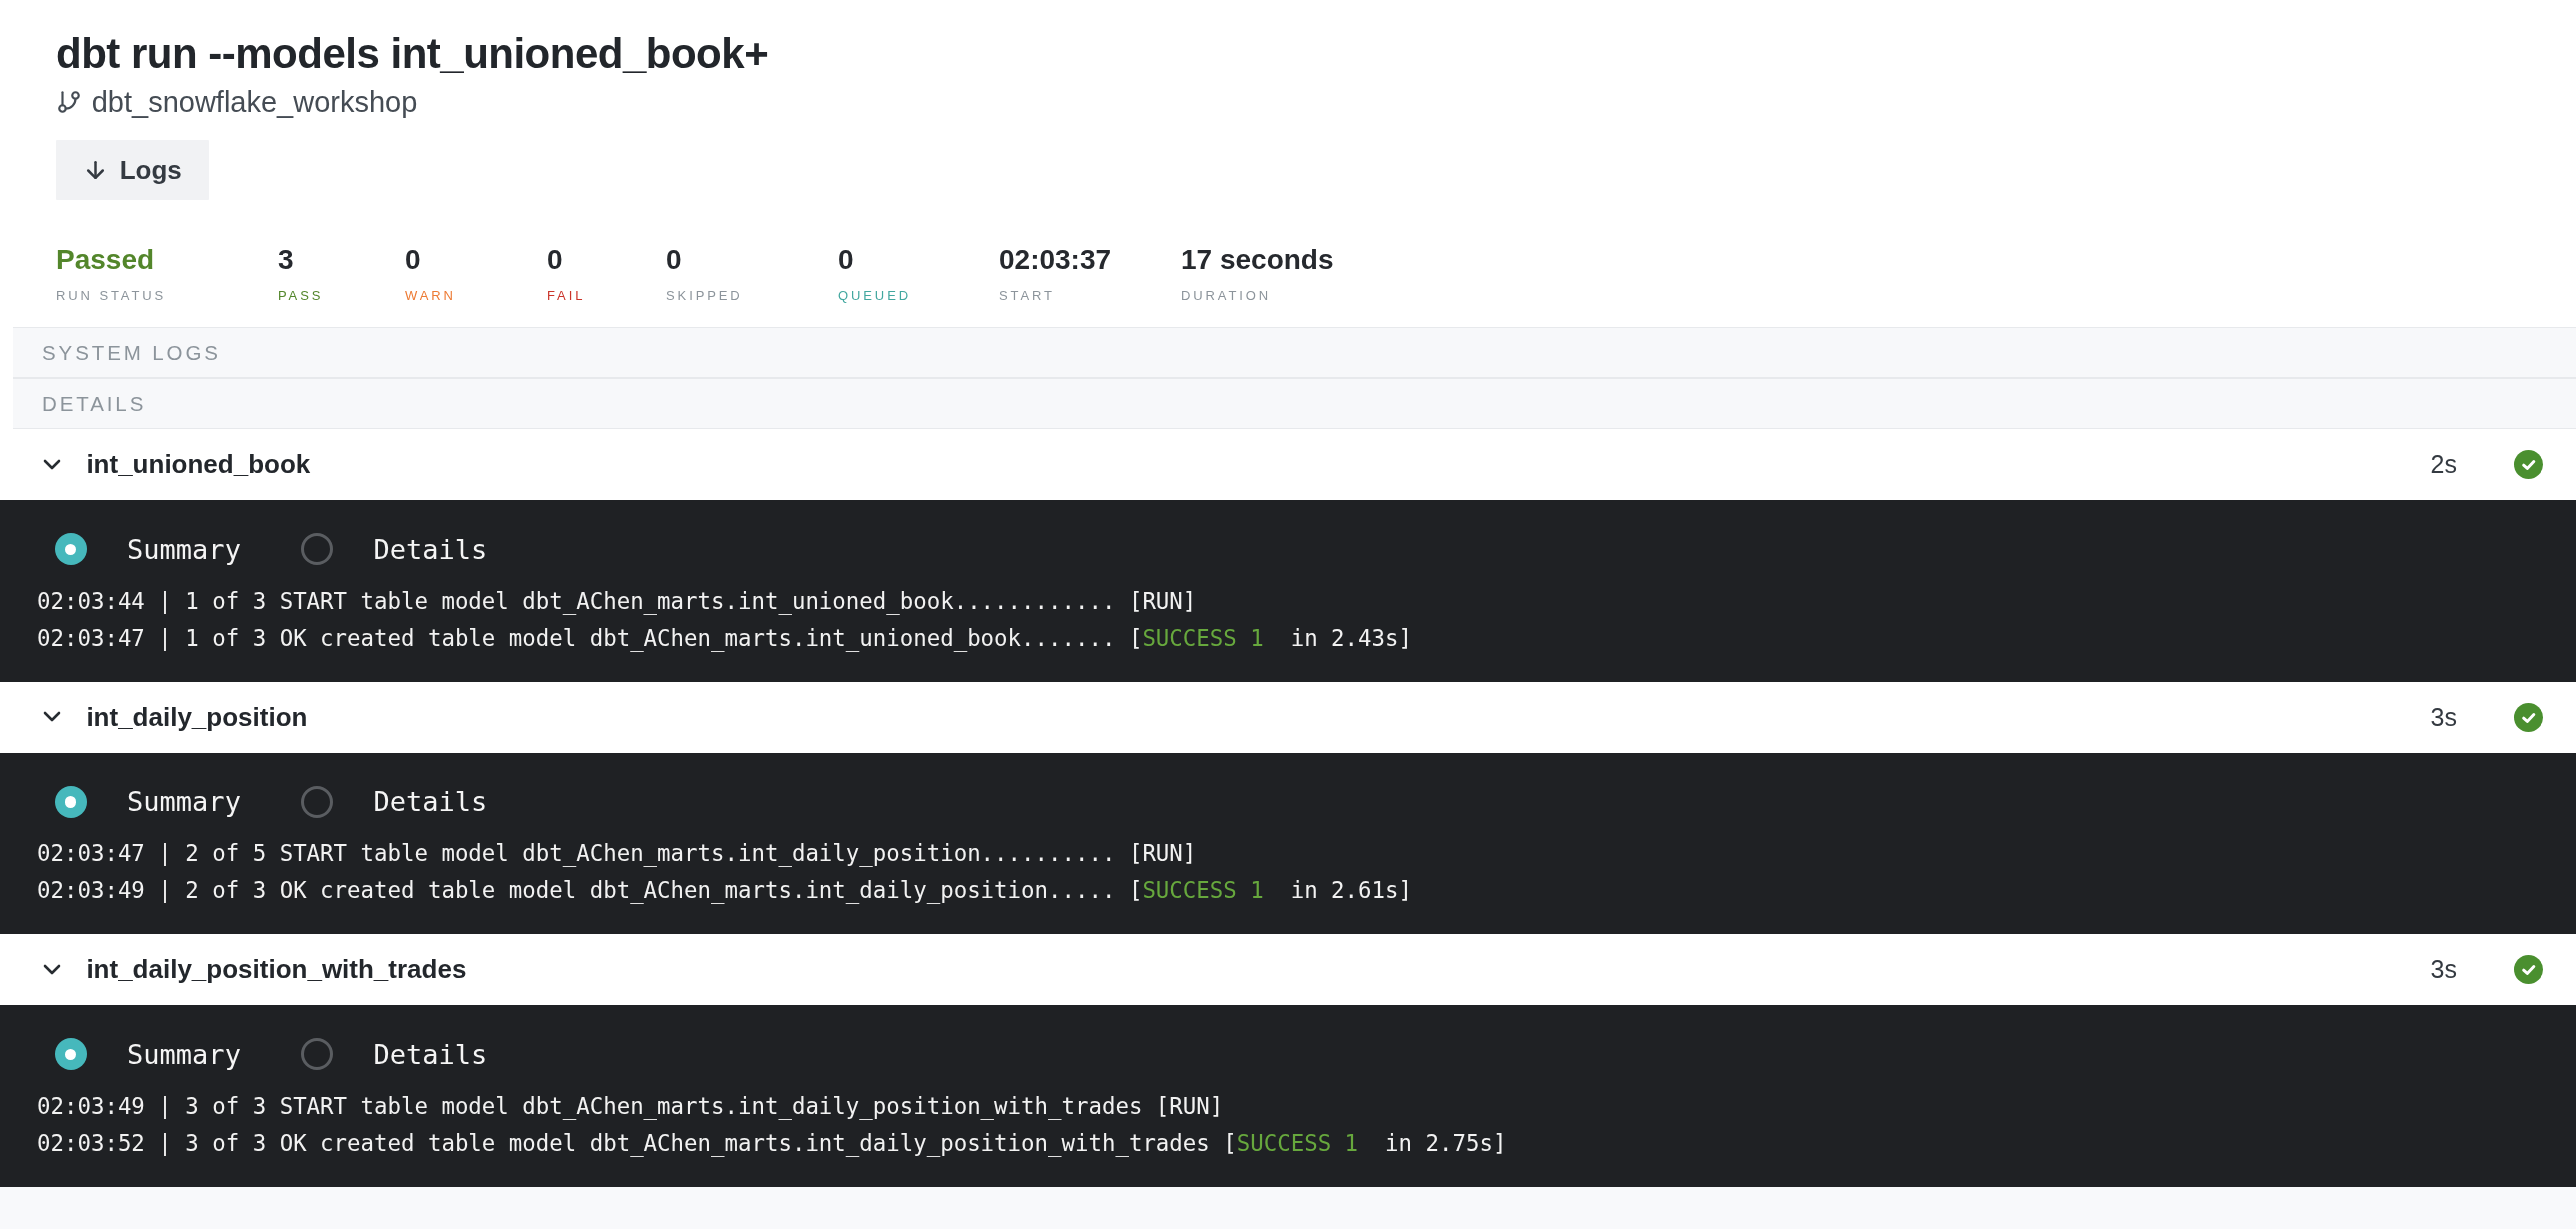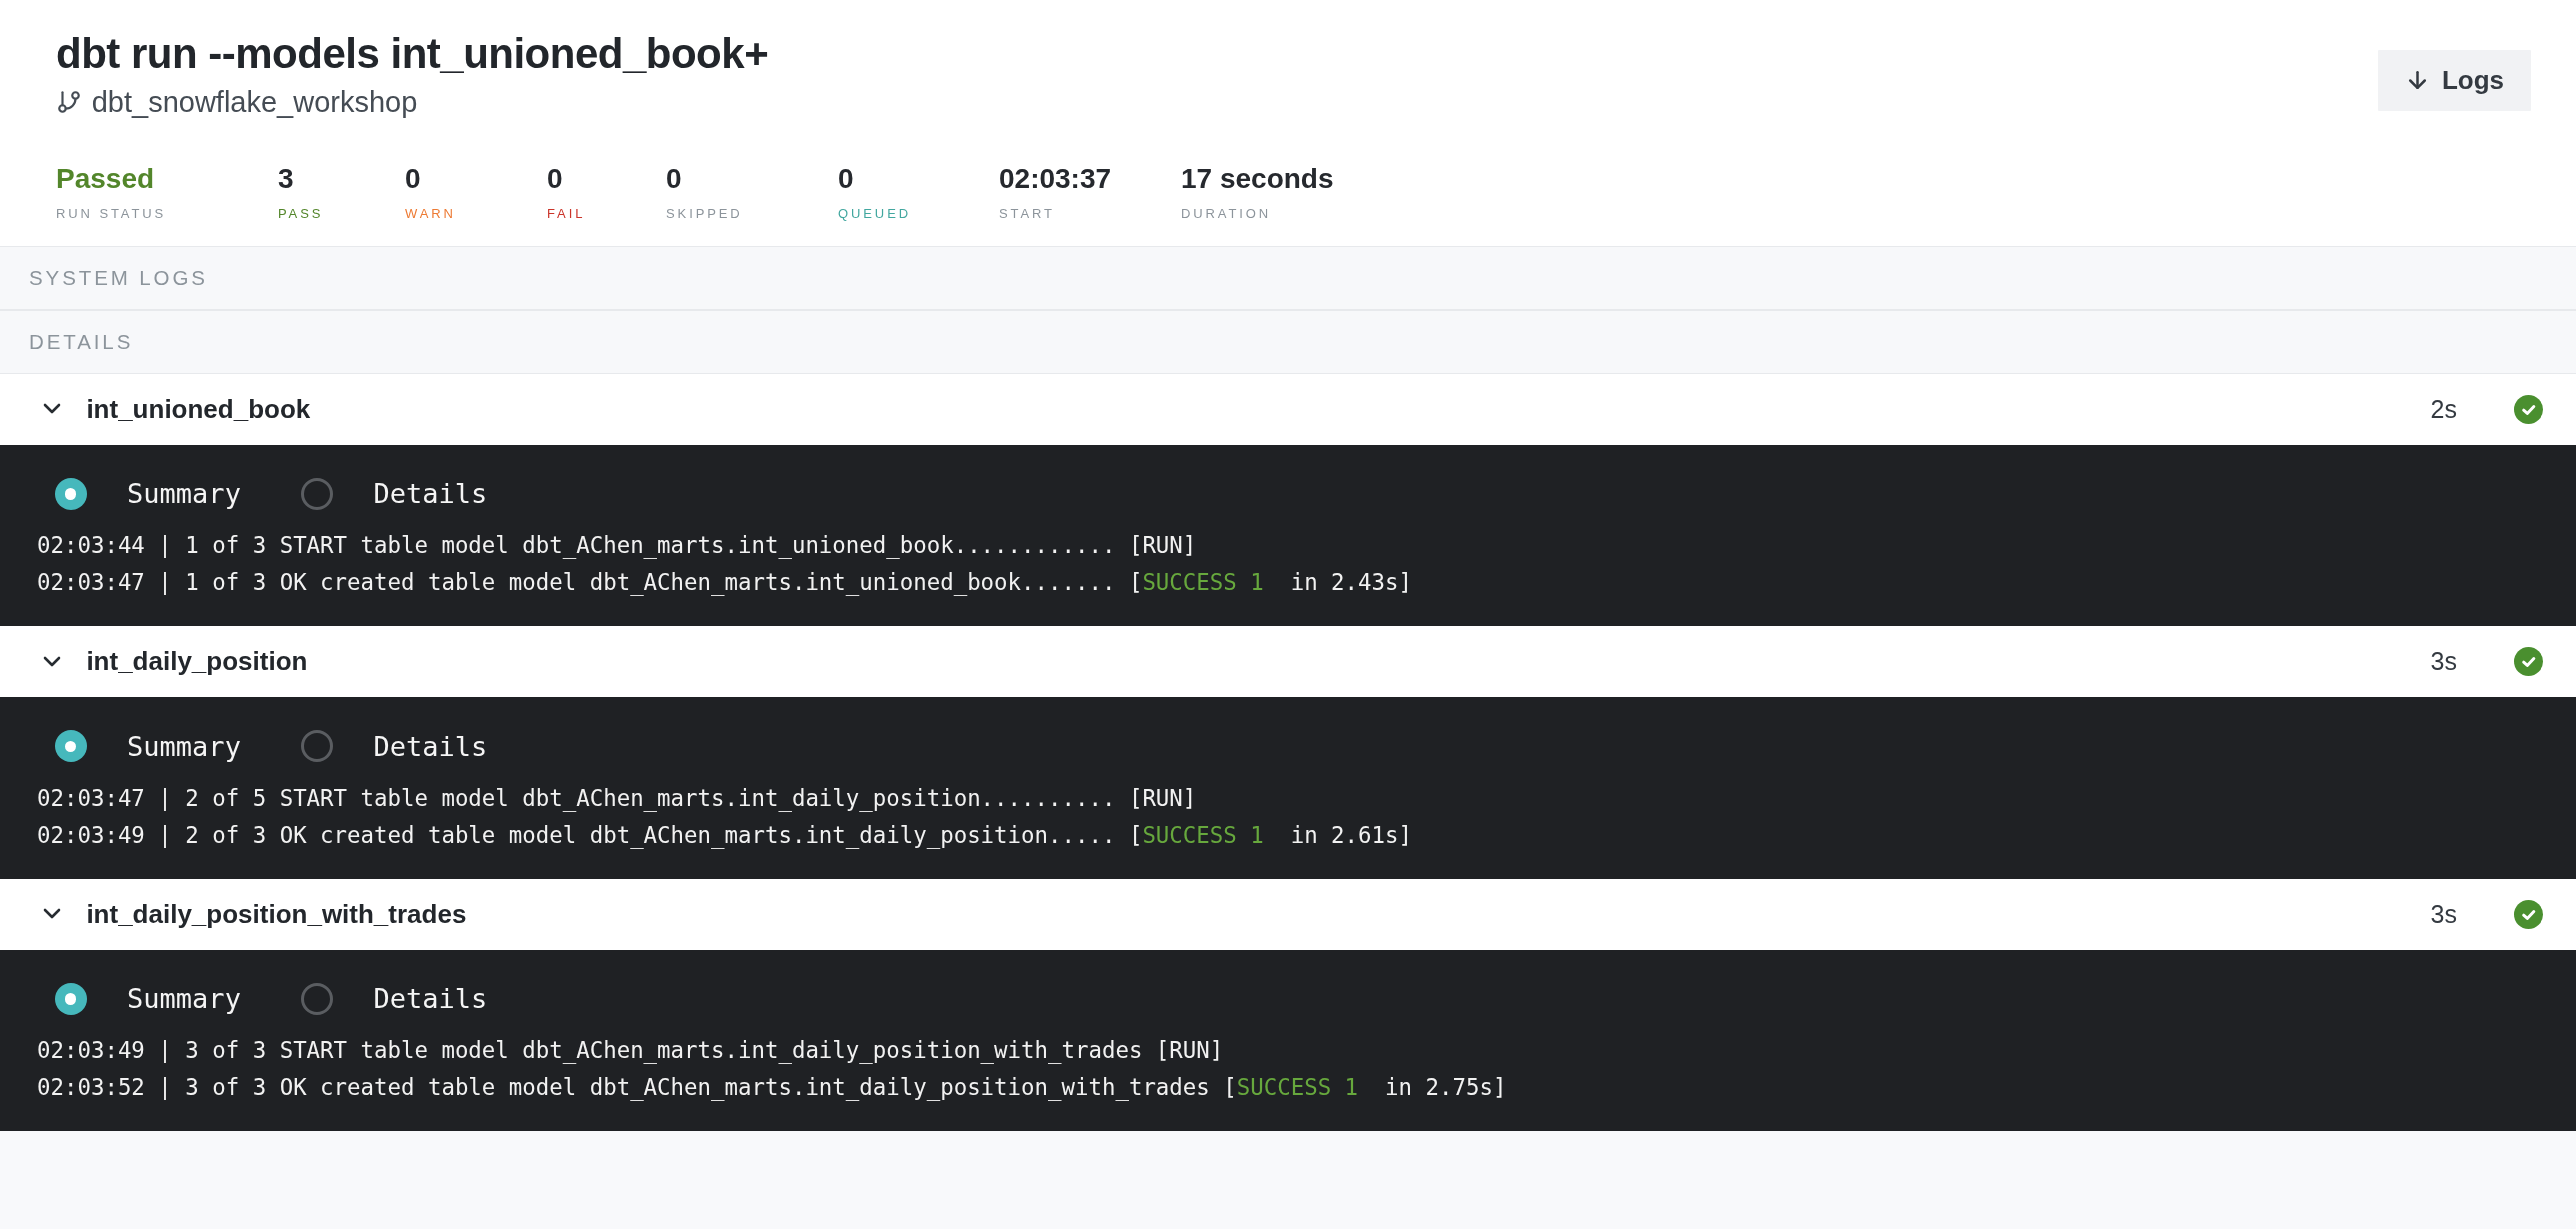--- a/index.html
+++ b/index.html
@@ -9,20 +9,21 @@
     overflow: hidden;
     background: #ffffff;
     font-family: "Liberation Sans", sans-serif;
   }
   .page { width: 2576px; height: 1230px; display: flex; flex-direction: column; }
 
   
   .run-header {
     display: flex; justify-content: space-between; align-items: flex-start;
     padding: 29px 45px 0 56px;
+    flex-direction: column;
   }
   .run-title {
     margin: 0; font-size: 42px; font-weight: 700; color: #22262b;
     letter-spacing: -0.5px; line-height: 49px;
   }
   .run-subtitle {
     display: flex; align-items: center; gap: 9.7px;
     margin-top: 7.8px; font-size: 29px; color: #454c54;
   }
   .logs-button {
@@ -44,25 +45,25 @@
   .stat-col:nth-child(3) { min-width: 142px; }
   .stat-col:nth-child(4) { min-width: 119px; }
   .stat-col:nth-child(5) { min-width: 172px; }
   .stat-col:nth-child(6) { min-width: 161px; }
   .stat-col:nth-child(7) { min-width: 182px; }
   .stat-value { font-size: 28px; font-weight: 700; color: #26292e; line-height: 33px; }
   .stat-label { margin-top: 11.7px; font-size: 13px; letter-spacing: 2.9px; color: #8c949b; }
 
   
   .band {
-    height: 64px; box-sizing: border-box;
+    height: 51px; box-sizing: border-box;
     background: #f7f8fa;
     border-top: 1px solid #e7e9ec; border-bottom: 1px solid #e7e9ec;
     display: flex; align-items: center; padding-left: 29px;
-    font-size: 20.5px; letter-spacing: 2.9px; color: #8c949b;
+    font-size: 20.5px; letter-spacing: 2.9px; color: #8c949b; margin-left: 13px;
   }
 
   
   .view-logs-row {
     height: 70px; display: flex; align-items: center;
     padding-left: 39px; background: #ffffff; cursor: pointer;
   }
   .view-logs-label { margin-left: 21.4px; font-size: 26px; font-weight: 700; color: #23272c; }
 
   

